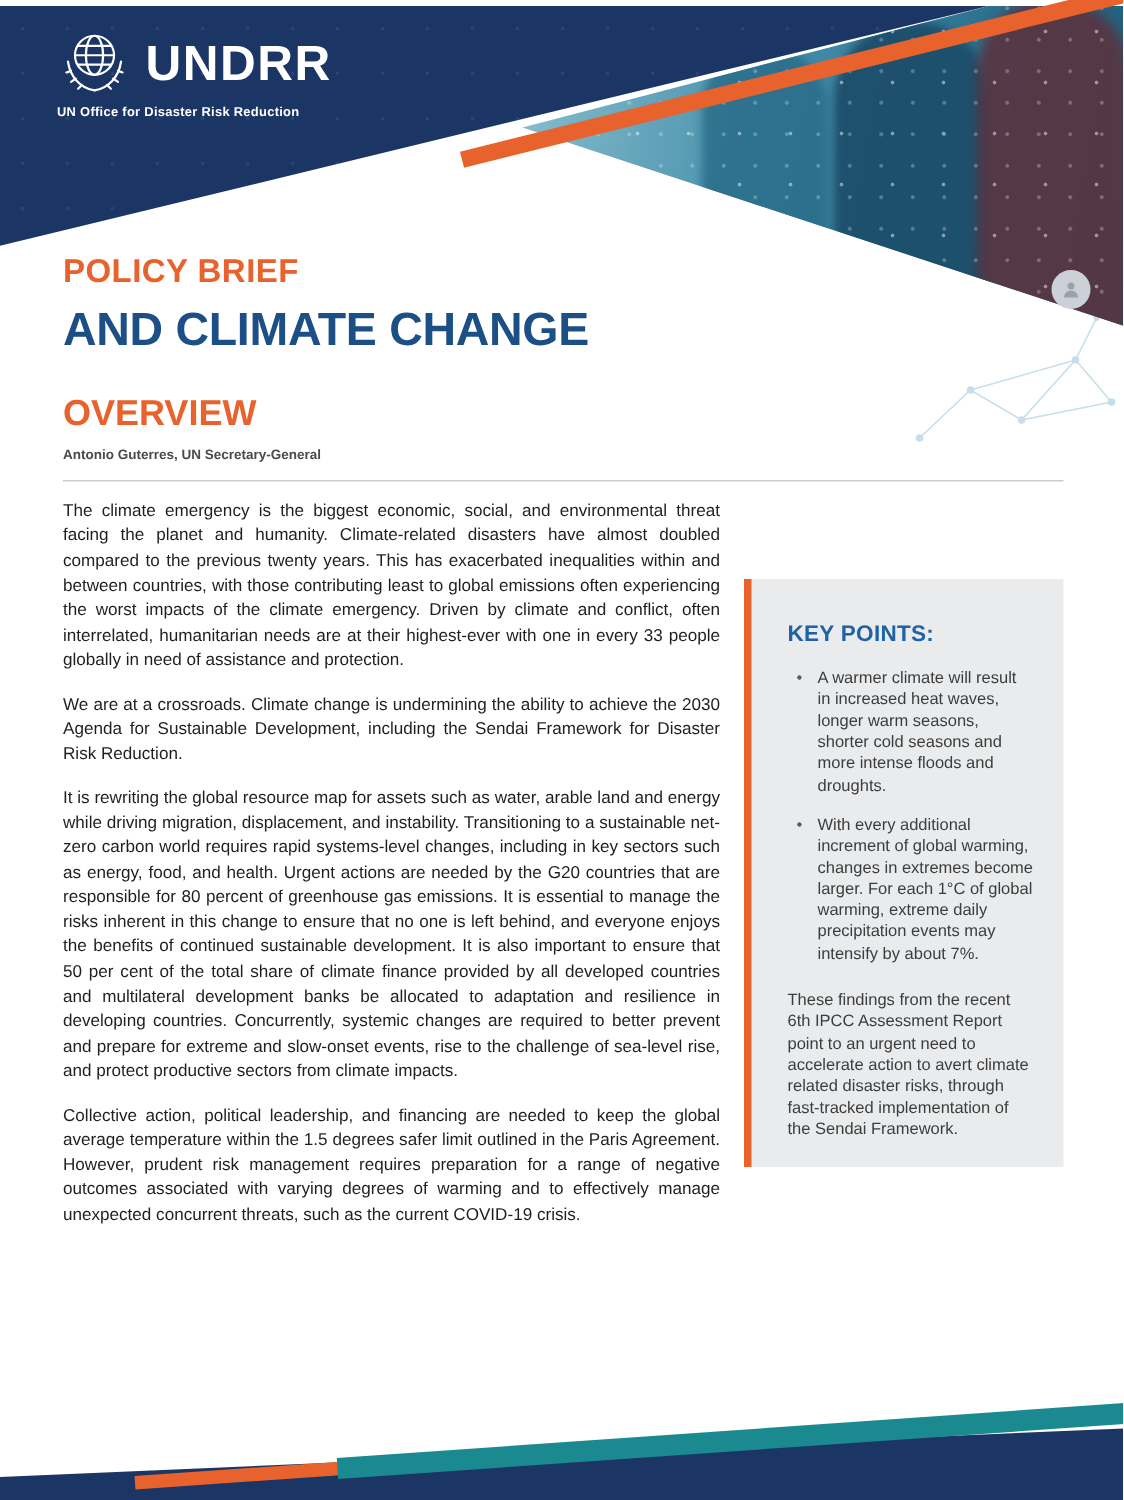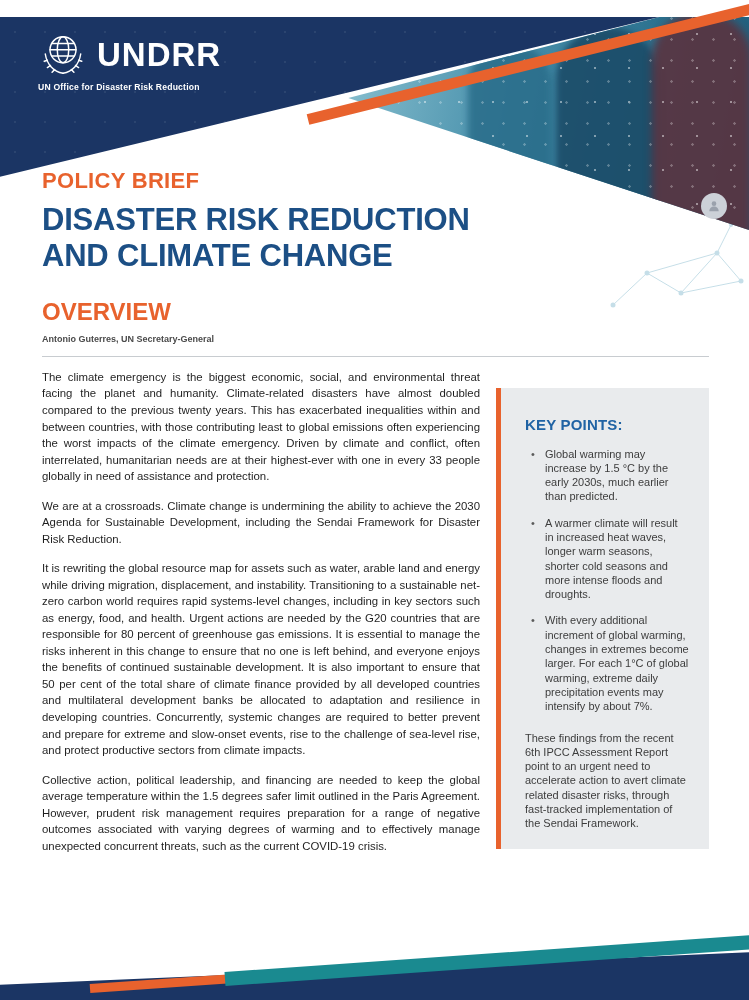--- a/index.html
+++ b/index.html
@@ -1,20 +1,20 @@
 <!DOCTYPE html>
 <html style="--navy: #1b3564; --orange: #e8622d; --teal: #1a8a90; --title-blue: #1c4f85; --quote-blue: #2d6ba3; --keypoints-blue: #2063a4; --sidebar-bg: #e9ebed;"><head>
 <meta charset="utf-8">
 <style>
   html,body{margin:0;padding:0;background:#ffffff;}
   .page{position:relative;width:749px;height:1000px;background:#fff;overflow:hidden;
         font-family:"Liberation Sans", sans-serif;}
 
   
-  .header{position:absolute;top:17px;left:0;width:749px;height:222px;}
+  .header{position:absolute;top:4px;left:0;width:749px;height:222px;}
   .photo{position:absolute;inset:0;z-index:2;
          clip-path:polygon(88% 0, 100% 0, 100% 96%, 46.5% 36.5%);
          background:linear-gradient(100deg,#c5e2ea 0%,#cde9ef 28%,#7db7c9 48%,#4890ab 66%,#2a6f8d 85%,#1f5b78 100%);}
   .photo::after{content:"";position:absolute;inset:0;
          background-image:radial-gradient(rgba(255,255,255,.9) 1px, transparent 1.5px),
                           radial-gradient(rgba(255,255,255,.55) 1px, transparent 1.5px);
          background-size:34px 34px,21px 21px;background-position:0 0,10px 12px;opacity:.5;}
   .fig{position:absolute;}
   .fig-a{left:468px;top:26px;width:84px;height:196px;border-radius:42px 42px 0 0;background:#2a6d8a;filter:blur(3px);opacity:.85;}
   .fig-b{left:556px;top:10px;width:104px;height:212px;border-radius:52px 52px 0 0;background:#1d4e6b;filter:blur(3px);opacity:.95;}
@@ -120,40 +120,36 @@
           <circle cx="112" cy="40" r="2.5"></circle>
         <circle cx="136" cy="68" r="2.5"></circle>
           <circle cx="126" cy="12" r="2"></circle>
       </g>
     </svg>
   </header>
 
   <main class="content">
     <div class="kicker">POLICY BRIEF</div>
     <h1 class="title" style="margin:8px 0 0 0;">
-      <span style="display:block">DISASTER RISK REDUCTION</span>
       <span style="display:block">AND CLIMATE CHANGE</span>
     </h1>
     <div class="section">OVERVIEW</div>
     <div class="attribution">Antonio Guterres, UN Secretary-General</div>
     <hr class="divider">
 
     <div class="cols">
       <div class="main-col">
         <p>The climate emergency is the biggest economic, social, and environmental threat facing the planet and humanity. Climate-related disasters have almost doubled compared to the previous twenty years. This has exacerbated inequalities within and between countries, with those contributing least to global emissions often experiencing the worst impacts of the climate emergency. Driven by climate and conflict, often interrelated, humanitarian needs are at their highest-ever with one in every 33 people globally in need of assistance and protection.</p>
         <p>We are at a crossroads.  Climate change is undermining the ability to achieve the 2030 Agenda for Sustainable Development, including the Sendai Framework for Disaster Risk Reduction.</p>
         <p>It is rewriting the global resource map for assets such as water, arable land and energy while driving migration, displacement, and instability. Transitioning to a sustainable net-zero carbon world requires rapid systems-level changes, including in key sectors such as energy, food, and health. Urgent actions are needed by the G20 countries that are responsible for 80 percent of greenhouse gas emissions. It is essential to manage the risks inherent in this change to ensure that no one is left behind, and everyone enjoys the benefits of continued sustainable development. It is also important to ensure that 50 per cent of the total share of climate finance provided by all developed countries and multilateral development banks be allocated to adaptation and resilience in developing countries. Concurrently, systemic changes are required to better prevent and prepare for extreme and slow-onset events, rise to the challenge of sea-level rise, and protect productive sectors from climate impacts.</p>
         <p>Collective action, political leadership, and financing are needed to keep the global average temperature within the 1.5 degrees safer limit outlined in the Paris Agreement. However, prudent risk management requires preparation for a range of negative outcomes associated with varying degrees of warming and to effectively manage unexpected concurrent threats, such as the current COVID-19 crisis.</p>
       </div>
 
       <aside class="sidebar">
         <div class="sb-title">KEY POINTS:</div>
-        <div class="bullet">
-          <span>Global warming may increase by 1.5 °C by the early 2030s, much earlier than predicted.</span>
-        </div>
         <div class="bullet">
           <span>A warmer climate will result in increased heat waves, longer warm seasons, shorter cold seasons and more intense floods and droughts.</span>
         </div>
         <div class="bullet">
           <span>With every additional increment of global warming, changes in extremes become larger. For each 1°C of global warming, extreme daily precipitation events may intensify by about 7%.</span>
         </div>
         <div class="sb-closing">These findings from the recent 6th IPCC Assessment Report point to an urgent need to accelerate action to avert climate related disaster risks, through fast-tracked implementation of the Sendai Framework.</div>
       </aside>
     </div>
   </main>

